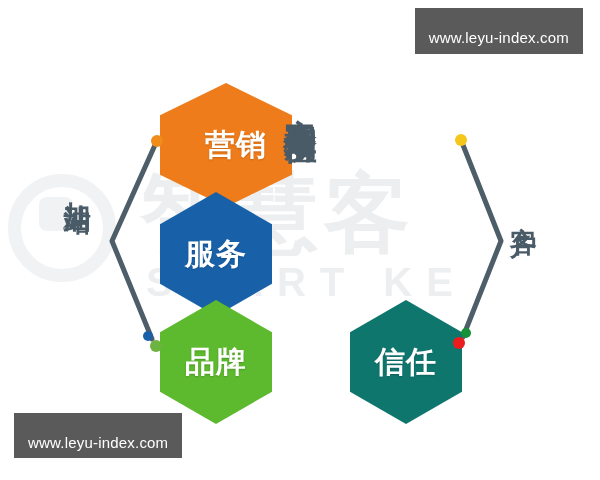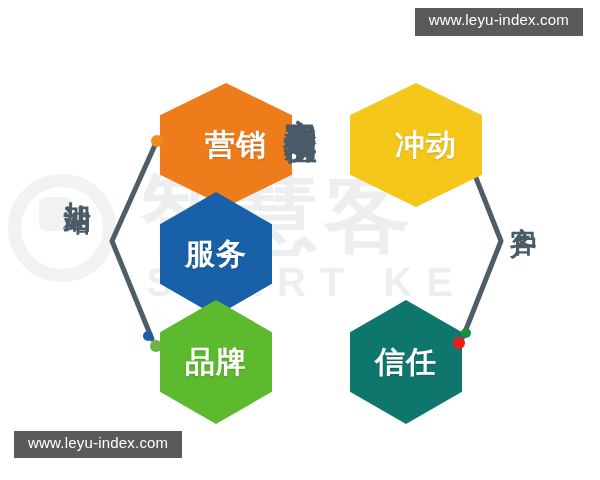--- a/index.html
+++ b/index.html
@@ -150,21 +150,21 @@
     user-select: none;
   }
 
   
   .wm-badge {
     position: absolute;
     background: #5a5a5a;
     color: #ffffff;
     font-size: 15px;
     letter-spacing: 0.2px;
-    padding: 4px 14px 7px 14px;
+    padding: 22px 14px 7px 14px;
     z-index: 10;
     white-space: nowrap;
     line-height: 1.1;
   }
   #wm-top    { right: 17px; top: 8px; }
   #wm-bottom { left: 14px;  bottom: 22px; }
 </style>
 </head>
 <body>
 
@@ -184,23 +184,20 @@
   <div class="hex col-left row-1" id="hex-marketing" style="background: rgb(239, 124, 26);">
     <span class="hex-label" style="color: rgb(255, 255, 255);">营销</span>
   </div>
   <div class="hex col-left row-2" id="hex-service" style="background: rgb(24, 96, 168);">
     <span class="hex-label" style="color: rgb(255, 255, 255);">服务</span>
   </div>
   <div class="hex col-left row-3" id="hex-brand" style="background: rgb(93, 185, 46);">
     <span class="hex-label" style="color: rgb(255, 255, 255);">品牌</span>
   </div>
 
-  <div class="hex col-right row-1" id="hex-impulse" style="background: rgb(245, 199, 27);">
-    <span class="hex-label" style="color: rgb(255, 255, 255);">冲动</span>
-  </div>
   <div class="hex col-right row-3" id="hex-trust" style="background: #0f766e;">
     <span class="hex-label" style="color: rgb(255, 255, 255);">信任</span>
   </div>
 
   <div id="dots-layer">
       <div class="dot" style="left: 151px; top: 135px; width: 12px; height: 12px; background: rgb(239, 140, 26);"></div>
       <div class="dot" style="left: 143px; top: 331px; width: 10px; height: 10px; background: rgb(24, 96, 168);"></div>
       <div class="dot" style="left: 150px; top: 340px; width: 12px; height: 12px; background: rgb(109, 179, 63);"></div>
       <div class="dot" style="left: 455px; top: 134px; width: 12px; height: 12px; background: rgb(245, 199, 27);"></div>
       <div class="dot" style="left: 461px; top: 328px; width: 10px; height: 10px; background: rgb(23, 144, 58);"></div>

